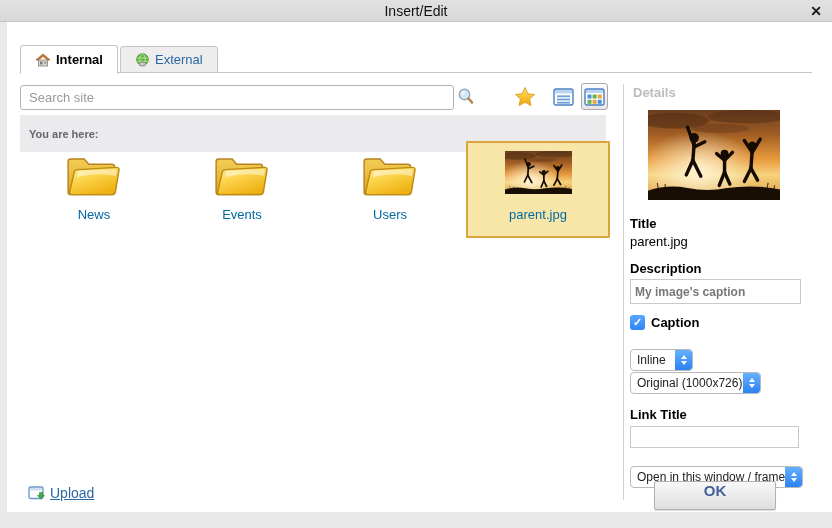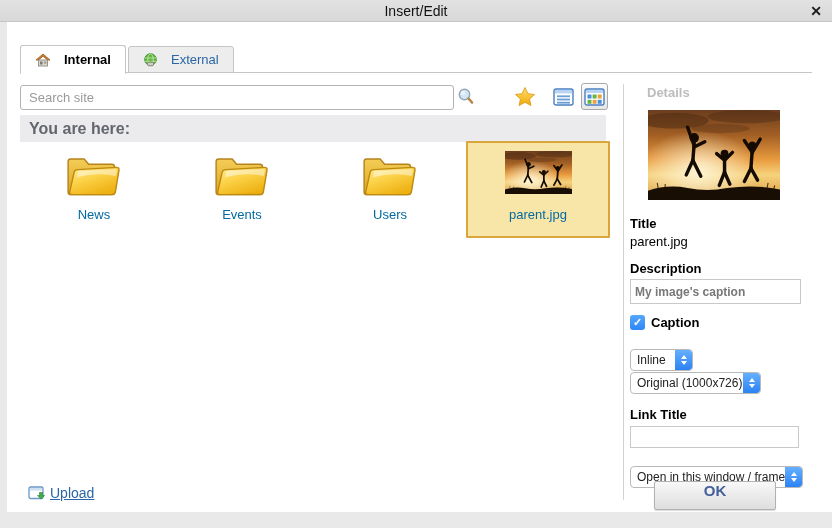--- a/index.html
+++ b/index.html
@@ -14,62 +14,62 @@
   .titlebar .close { position:absolute; right:10px; top:2px; font-size:14px;
     font-weight:bold; color:#1a1a1a; cursor:pointer; line-height:18px; }
 
   
   .dialog { position:absolute; left:7px; top:22px; width:825px; height:490px;
     background:#fff; }
 
   
   .tabs { position:absolute; left:13px; top:22px; height:29px; display:flex; align-items:flex-end; z-index:3; }
   .tabline { position:absolute; left:13px; top:50px; width:792px; height:1px; background:#c5c5c5; z-index:1; }
-  .tab { display:flex; align-items:center; gap:13px; padding:0 14px; font-size:13px; cursor:pointer;
+  .tab { display:flex; align-items:center; gap:5px; padding:0 14px; font-size:13px; cursor:pointer;
     border:1px solid #c5c5c5; border-radius:3px 3px 0 0; height:27px; background:#ededed; color:#2a66a5; z-index:2;}
   .tab.active { background:#fff; color:#000; font-weight:bold; height:29px; border-bottom:1px solid #fff; margin-bottom:-1px; z-index:4;}
   .tab + .tab { margin-left:2px; }
   .tab svg { display:block; }
 
   
   .search-input { position:absolute; left:13px; top:63px; width:434px; height:25px;
     border:1px solid #b3b3b3; border-radius:3px; padding:0 8px; font-size:13px; color:#333;
     font-family:"Liberation Sans", sans-serif; }
   .search-input::placeholder { color:#9a9a9a; }
   .icon-btn { position:absolute; display:flex; align-items:center; justify-content:center; cursor:pointer; }
   .btn-search { left:447px; top:63px; width:24px; height:24px; }
   .btn-star   { left:506px; top:62px; width:24px; height:24px; }
   .btn-list   { left:543px; top:62px; width:26px; height:26px; }
   .btn-grid   { left:574px; top:61px; width:27px; height:27px; border:1px solid #a8a8a8;
     border-radius:3px; background:linear-gradient(#fcfcfc,#e7e7e7); }
 
   
-  .breadcrumb { position:absolute; left:13px; top:93px; width:586px; height:27px;
+  .breadcrumb { position:absolute; left:13px; top:93px; width:586px; height:37px;
     background:#ebebee; display:flex; align-items:center; padding-left:9px;
-    font-size:16px; font-weight:bold; color:#63666d; }
+    font-size:11px; font-weight:bold; color:#63666d; }
 
   
   .grid { position:absolute; left:13px; top:119px; width:594px; display:flex; }
   .grid-item { width:148px; height:97px; display:flex; flex-direction:column;
     align-items:center; cursor:pointer; }
   .grid-item .foldericon { margin-top:9px; }
   .grid-item .label { margin-top:7px; font-size:13px; color:#0369a1; }
   .grid-item.selected { background:#f8e6a9; border:2px solid #daa63c; border-radius:1px;
     width:144px; margin:0 2px; }
   .grid-item.selected .thumb { margin-top:8px; width:67px; height:43px; display:block; }
   .grid-item.selected .label { margin-top:13px; }
 
   
   .upload { position:absolute; left:21px; top:463px; display:flex; align-items:center; gap:5px; cursor:pointer; }
   .upload a { font-size:14px; color:#2a66a5; text-decoration:underline; }
 
   
   .divider { position:absolute; left:616px; top:62px; width:1px; height:416px; background:#d2d2d2; }
   .details { position:absolute; left:616px; top:63px; width:206px; height:427px; }
-  .details .heading { position:absolute; left:24px; top:0; font-size:13px; font-weight:bold; color:#bcbcbc;text-align:center; }
+  .details .heading { position:absolute; left:10px; top:0; font-size:13px; font-weight:bold; color:#bcbcbc;text-align:center; }
   .details .preview { position:absolute; left:25px; top:25px; width:132px; height:90px; display:block; }
   .details .lbl { position:absolute; left:7px; font-size:13px; font-weight:bold; color:#000; }
   .details .val { position:absolute; left:7px; font-size:13px; color:#000; }
   .lbl-title { top:131px; } .val-title { top:149px; }
   .lbl-desc { top:176px; }
   .desc-input { position:absolute; left:7px; top:194px; width:171px; height:25px;
     border:1px solid #c9c9c9; padding:0 4px; font-family:"Liberation Sans", sans-serif;
     font-size:12px; font-weight:bold; color:#787878; }
   .caption-row { position:absolute; left:7px; top:230px; display:flex; align-items:center; gap:6px; cursor:pointer; }
   .checkbox { width:15px; height:15px; border-radius:3px;

